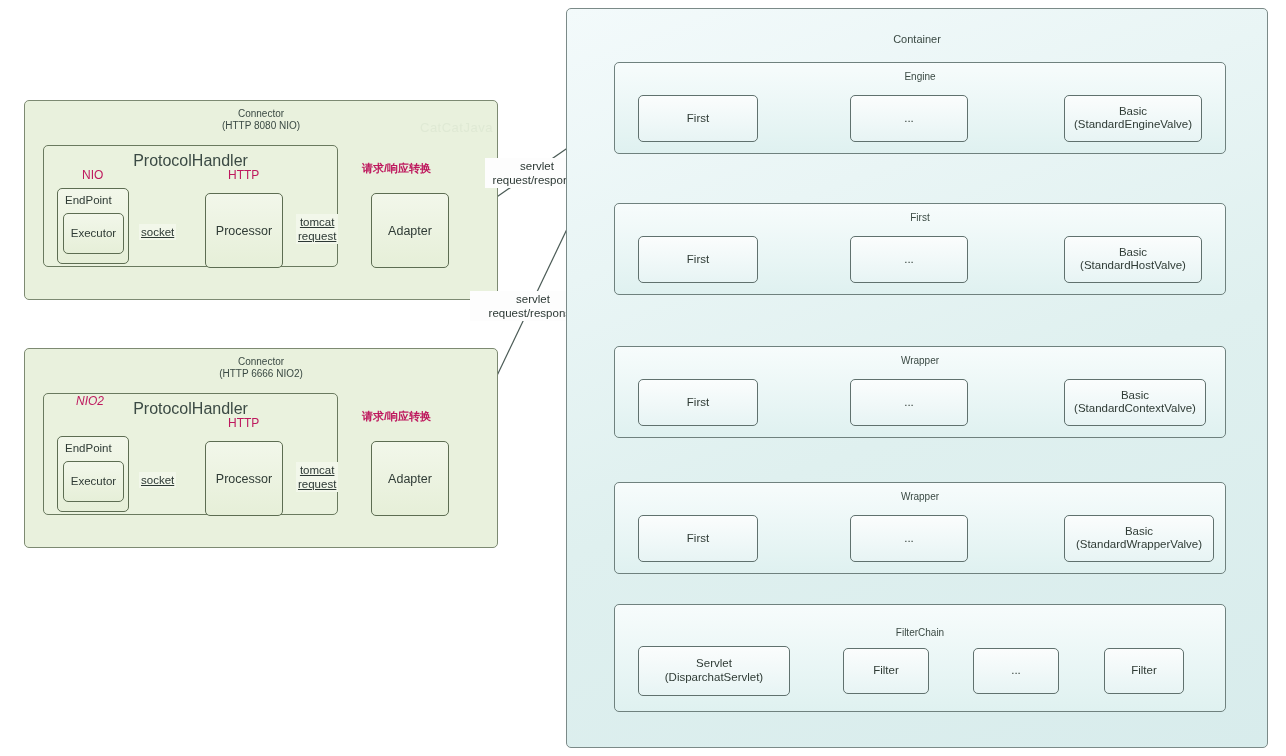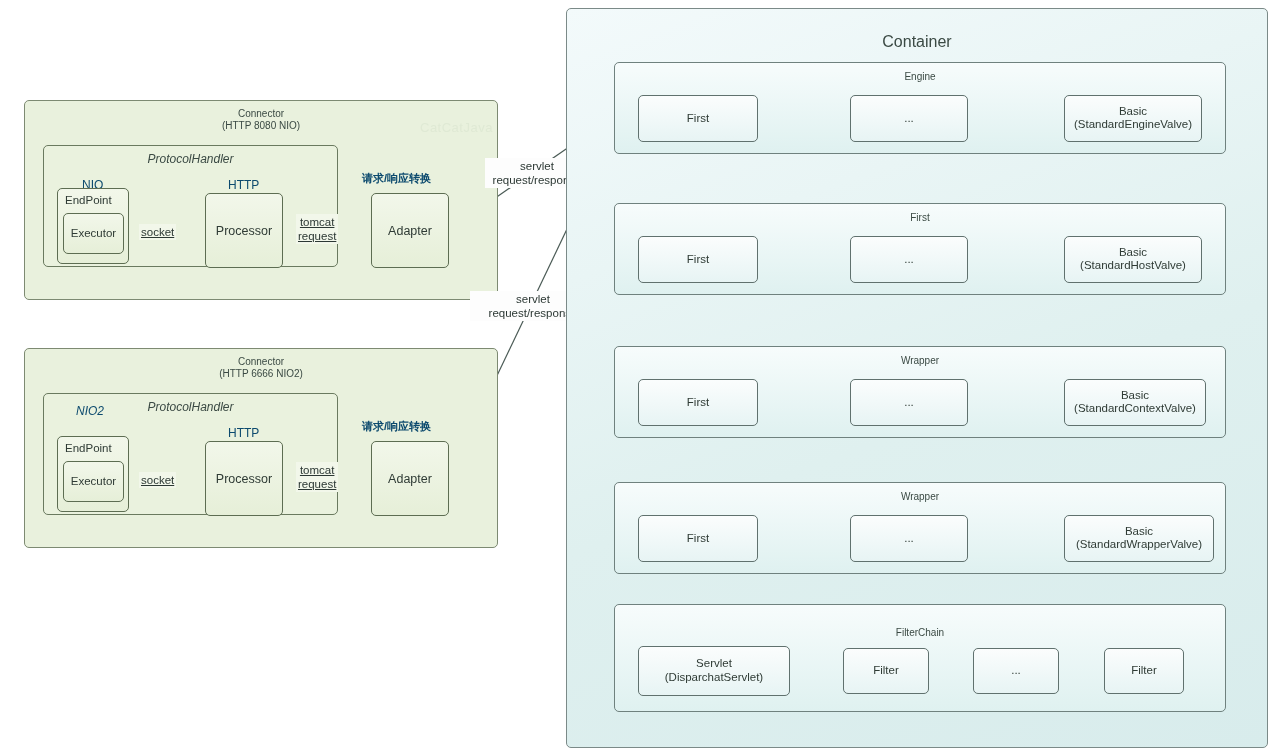--- a/index.html
+++ b/index.html
@@ -56,29 +56,27 @@
   .green-leaf {
     background: linear-gradient(180deg, #f2f7ea 0%, #e6efd8 100%);
     border-color: #5d6d52;
   }
   .conn-title {
     top: 7px;
     font-size: 10px;
   }
   .ph-title {
     top: 6px;
+    font-size: 16px;
+  }
+  .side-label {
+    position: absolute;
     font-size: 12px;
-    font-style: italic;
-  }
-  .side-label {
-    position: absolute;
-    font-size: 12px;
-    color: #0c4a6e;
+    color: #be185d;
     white-space: nowrap;
-    margin-top: 10px;
   }
   .leaf-text {
     position: absolute;
     left: 0; right: 0; top: 50%;
     transform: translateY(-50%);
     text-align: center;
     font-size: 12.5px;
     color: #2f3b35;
     white-space: pre-line;
     line-height: 1.2;
@@ -103,21 +101,21 @@
   .cyan-leaf {
     background: linear-gradient(180deg, #fbfdfd 0%, #e7f4f4 100%);
     border-color: #60716e;
   }
   .grp-title {
     top: 8px;
     font-size: 10px;
   }
   .container-title {
     top: 24px;
-    font-size: 16px;
+    font-size: 11px;
   }
 
   
   .edge-label {
     position: absolute;
     font-size: 11.5px;
     color: #2c3834;
     text-align: center;
     line-height: 1.22;
     white-space: pre-line;

